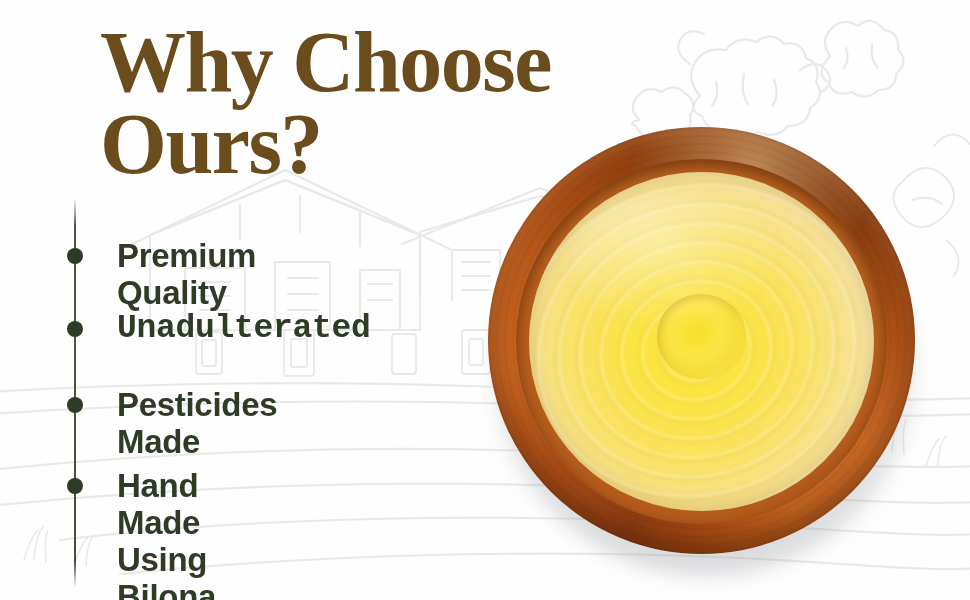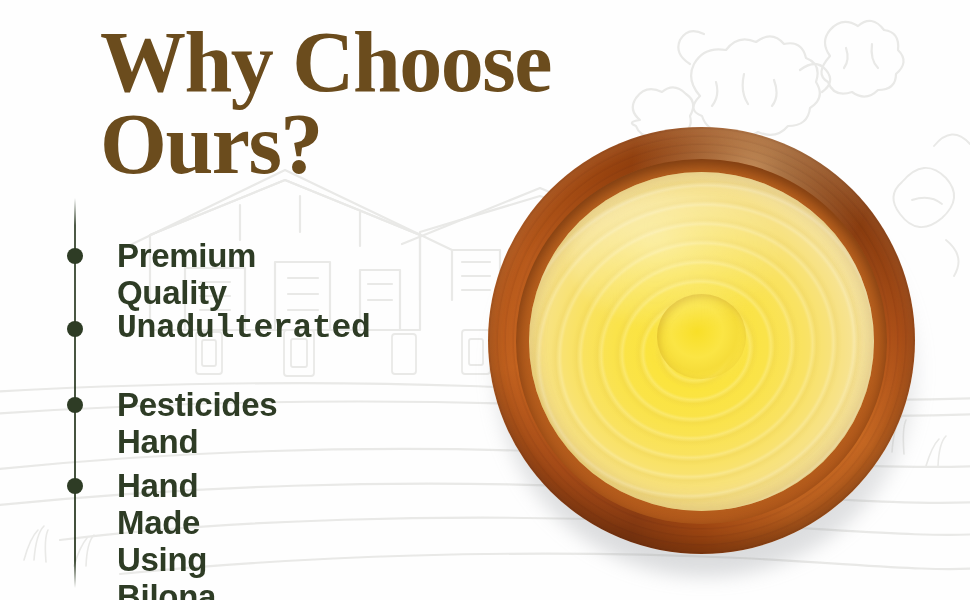--- a/index.html
+++ b/index.html
@@ -349,21 +349,21 @@
       <span class="feature-label" style="top:238px;">Premium Quality</span>
     </div>
 
     <div class="feature-item">
       <span class="bullet-dot" style="top:321px;"></span>
       <span class="feature-label" style="top:311px;font-family:Liberation Mono, monospace;">Unadulterated</span>
     </div>
 
     <div class="feature-item">
       <span class="bullet-dot" style="top:397px;"></span>
-      <span class="feature-label" style="top:387px;">Pesticides Hand</span>
+      <span class="feature-label" style="top:387px;">Pesticides Made</span>
     </div>
 
     <div class="feature-item">
       <span class="bullet-dot" style="top:478px;"></span>
       <span class="feature-label" style="top:468px;">Hand Made Using
 Bilona Method</span>
     </div>
   </div>
 
   <div class="product">

